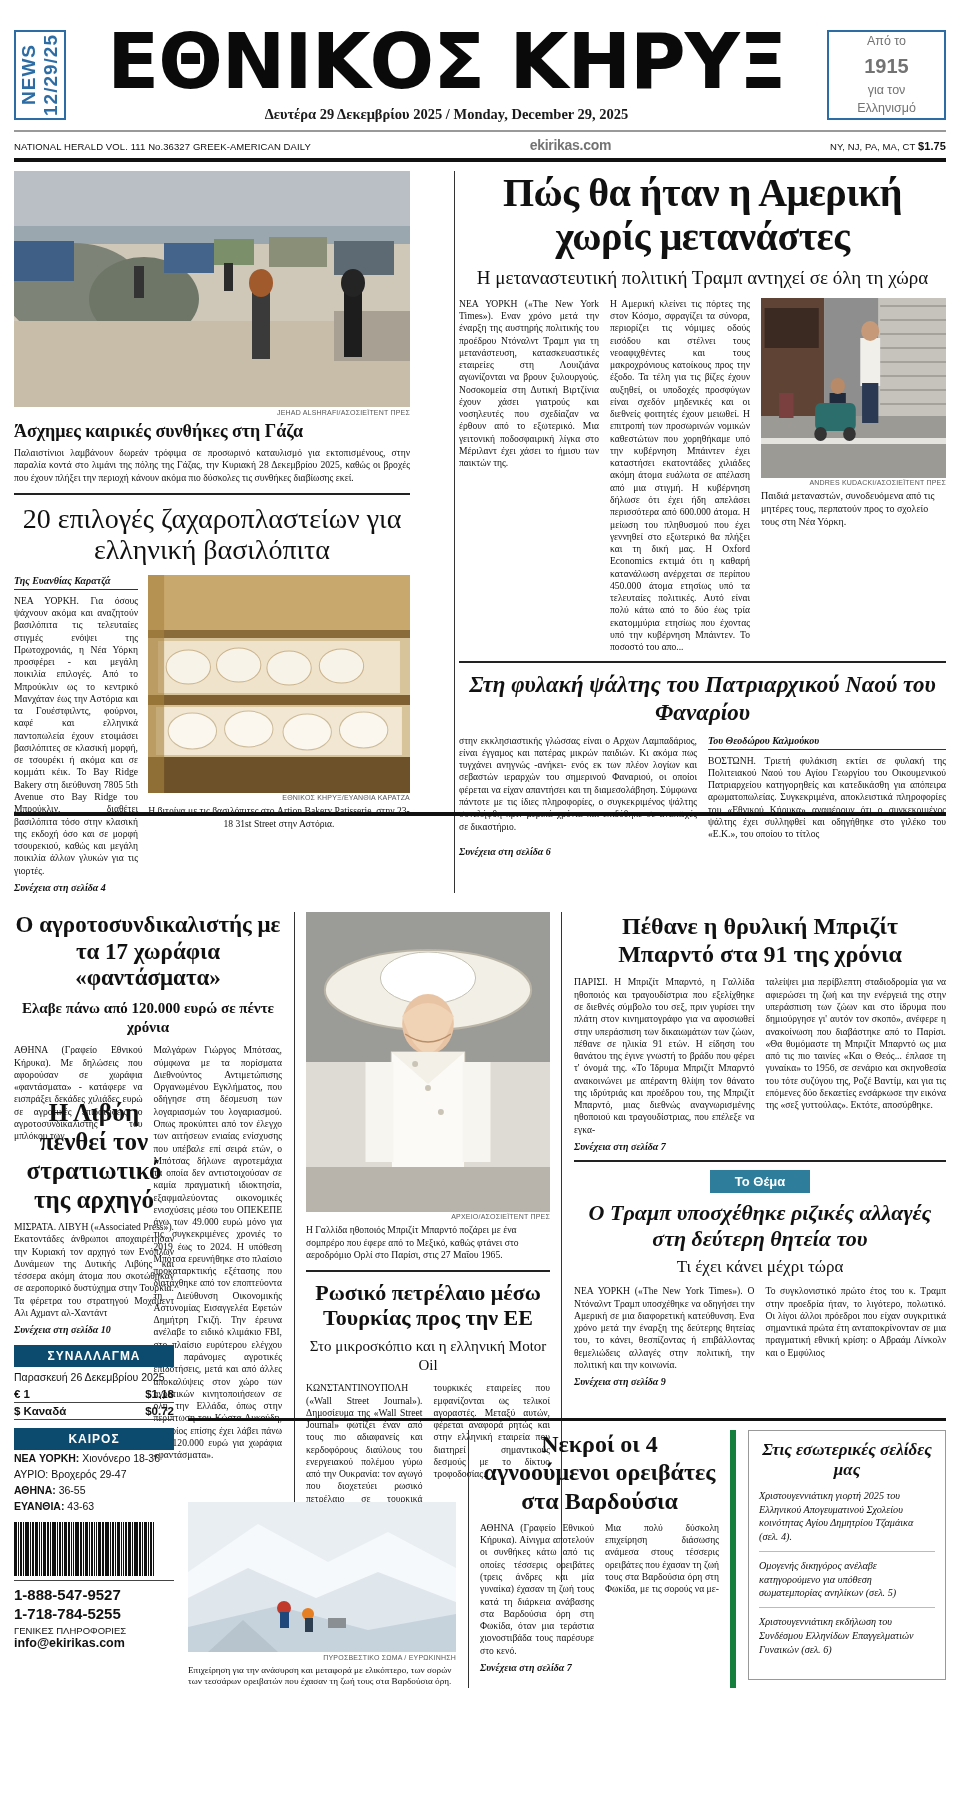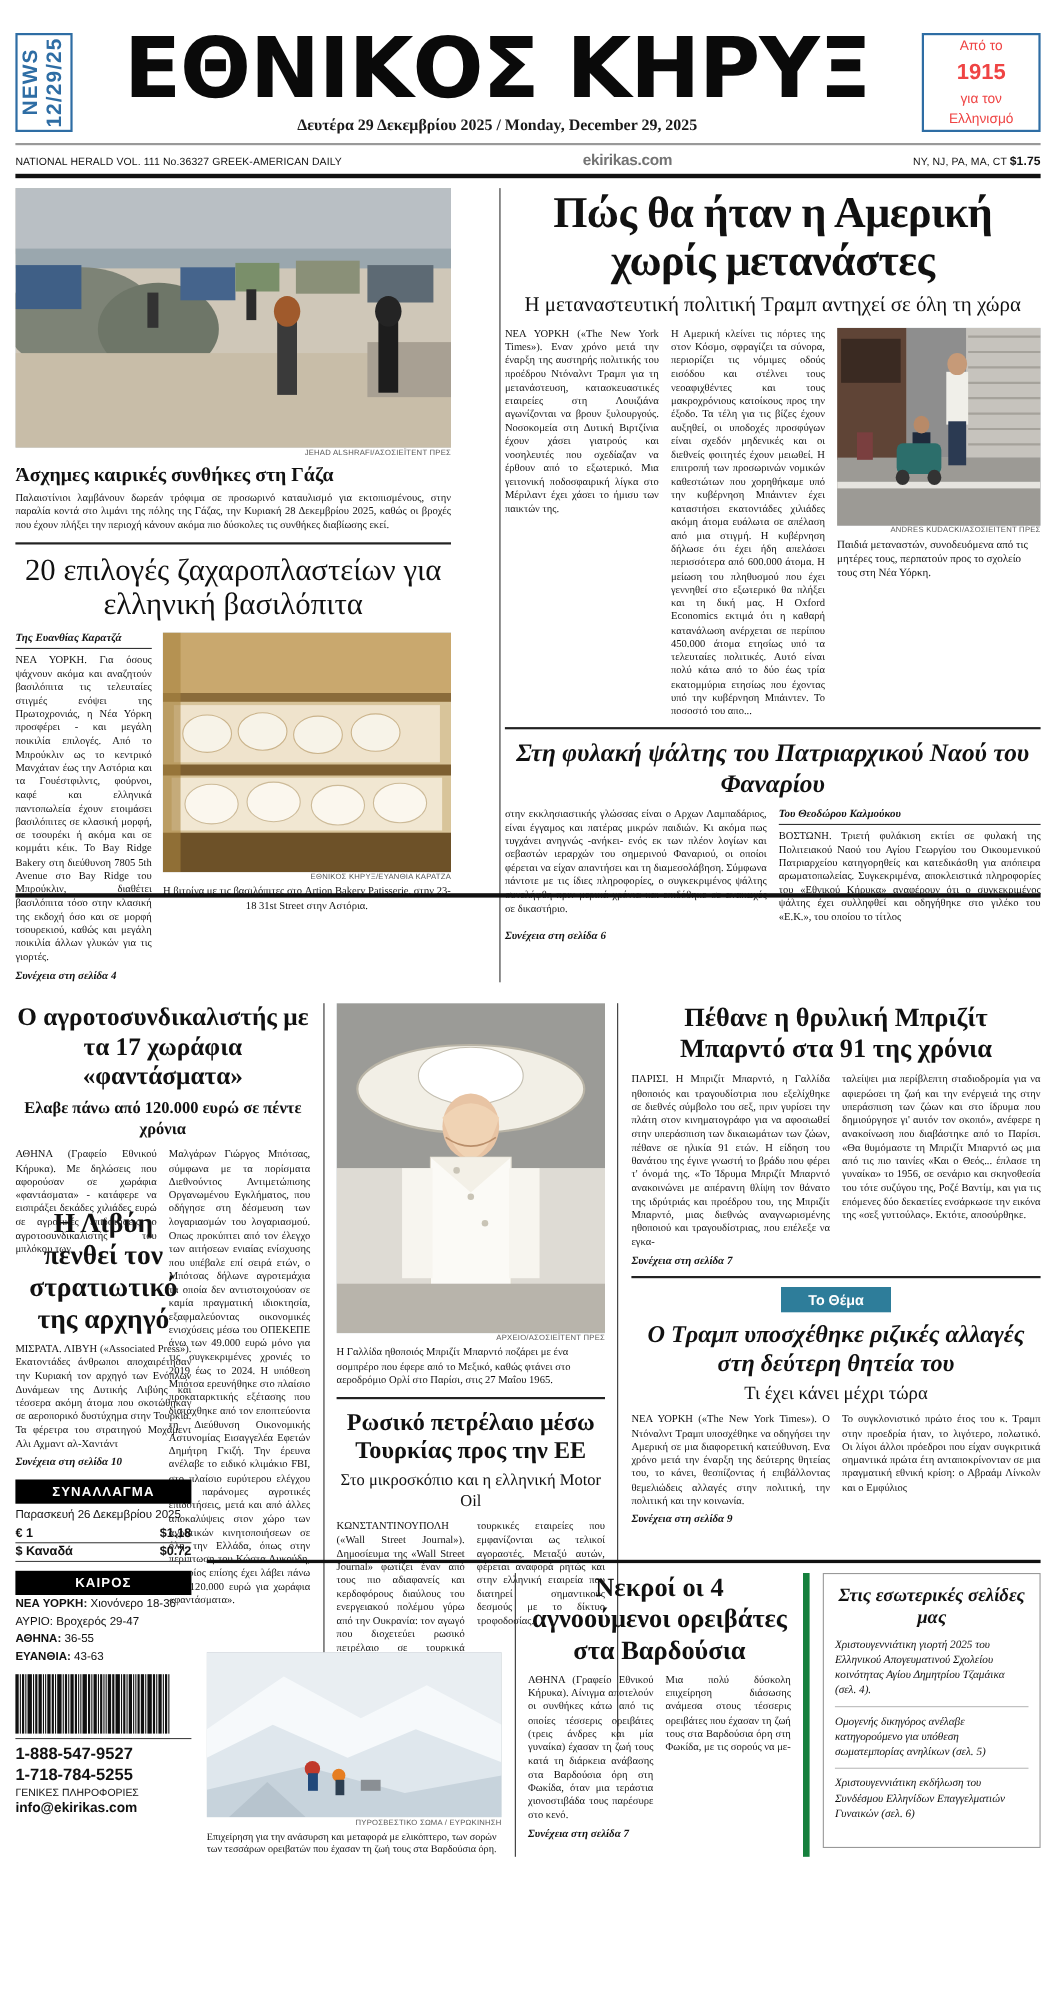--- a/index.html
+++ b/index.html
@@ -28,23 +28,23 @@
   .logo-title {
     font-family: "DejaVu Sans", sans-serif;
     font-weight: bold; font-size: 76px; line-height: 0.92;
     letter-spacing: -1px; color: #0a0a0a; white-space: nowrap;
   }
   .logo-date {
     margin-top: 10px; font-size: 14.5px; font-family: "Liberation Serif", serif;
     font-weight: 600; color: #1a1a1a;
   }
   .since-badge {
-    width: 108px; border: 2px solid #2e6da4; display: flex; flex-direction: column;
+    width: 119px; border: 2px solid #2e6da4; display: flex; flex-direction: column;
     align-items: center; justify-content: center; margin-left: 6px;
-    font-family: "Liberation Sans", sans-serif; font-size: 12.5px; color: #ef4444; line-height: 1.5;
+    font-family: "Liberation Sans", sans-serif; font-size: 12.5px; color: #737373; line-height: 1.5;
   }
   .since-badge .yr { font-size: 20px; font-weight: bold; }
 
   
   .infobar-rule { border-top: 2px solid #999; margin-top: 10px; }
   .infobar {
     display: flex; align-items: baseline; justify-content: space-between;
     font-family: "Liberation Sans", sans-serif; font-size: 9.5px;
     padding: 5px 0 5px 0; letter-spacing: .1px;
   }
@@ -127,21 +127,21 @@
   .theme-tag {
     background: #2e7d9a; color: #fff; font-family: "Liberation Sans", sans-serif;
     font-weight: bold; font-size: 13px; text-align: center; padding: 4px 0; width: 100px;
     margin: 0 auto 7px;
   }
   .trump-hl { font-size: 22px; line-height: 1.18; font-weight: bold; font-style: italic; text-align: center; }
   .trump-sub { font-size: 17px; line-height: 1.2; text-align: center; margin: 5px 0 8px; }
 
   
   .box-hdr {
-    background: #000000; color: #fff; text-align: center; font-family: "Liberation Sans", sans-serif;
+    background: #0c4a6e; color: #fff; text-align: center; font-family: "Liberation Sans", sans-serif;
     font-weight: bold; font-size: 12px; letter-spacing: 1px; padding: 4px 0;
   }
   .fx-date { font-family: "Liberation Sans", sans-serif; font-size: 10.5px; padding: 4px 0 3px; }
   .fx-row {
     display: flex; justify-content: space-between; font-family: "Liberation Sans", sans-serif;
     font-size: 11.5px; font-weight: bold; border-bottom: 1px solid #444; padding: 2px 0;
   }
   .wx-line { font-family: "Liberation Sans", sans-serif; font-size: 10.5px; padding: 2px 0; }
   .wx-line b { font-weight: bold; }
   .barcode { height: 54px; display: flex; align-items: flex-end; gap: 1px; margin: 8px 0 4px; }

